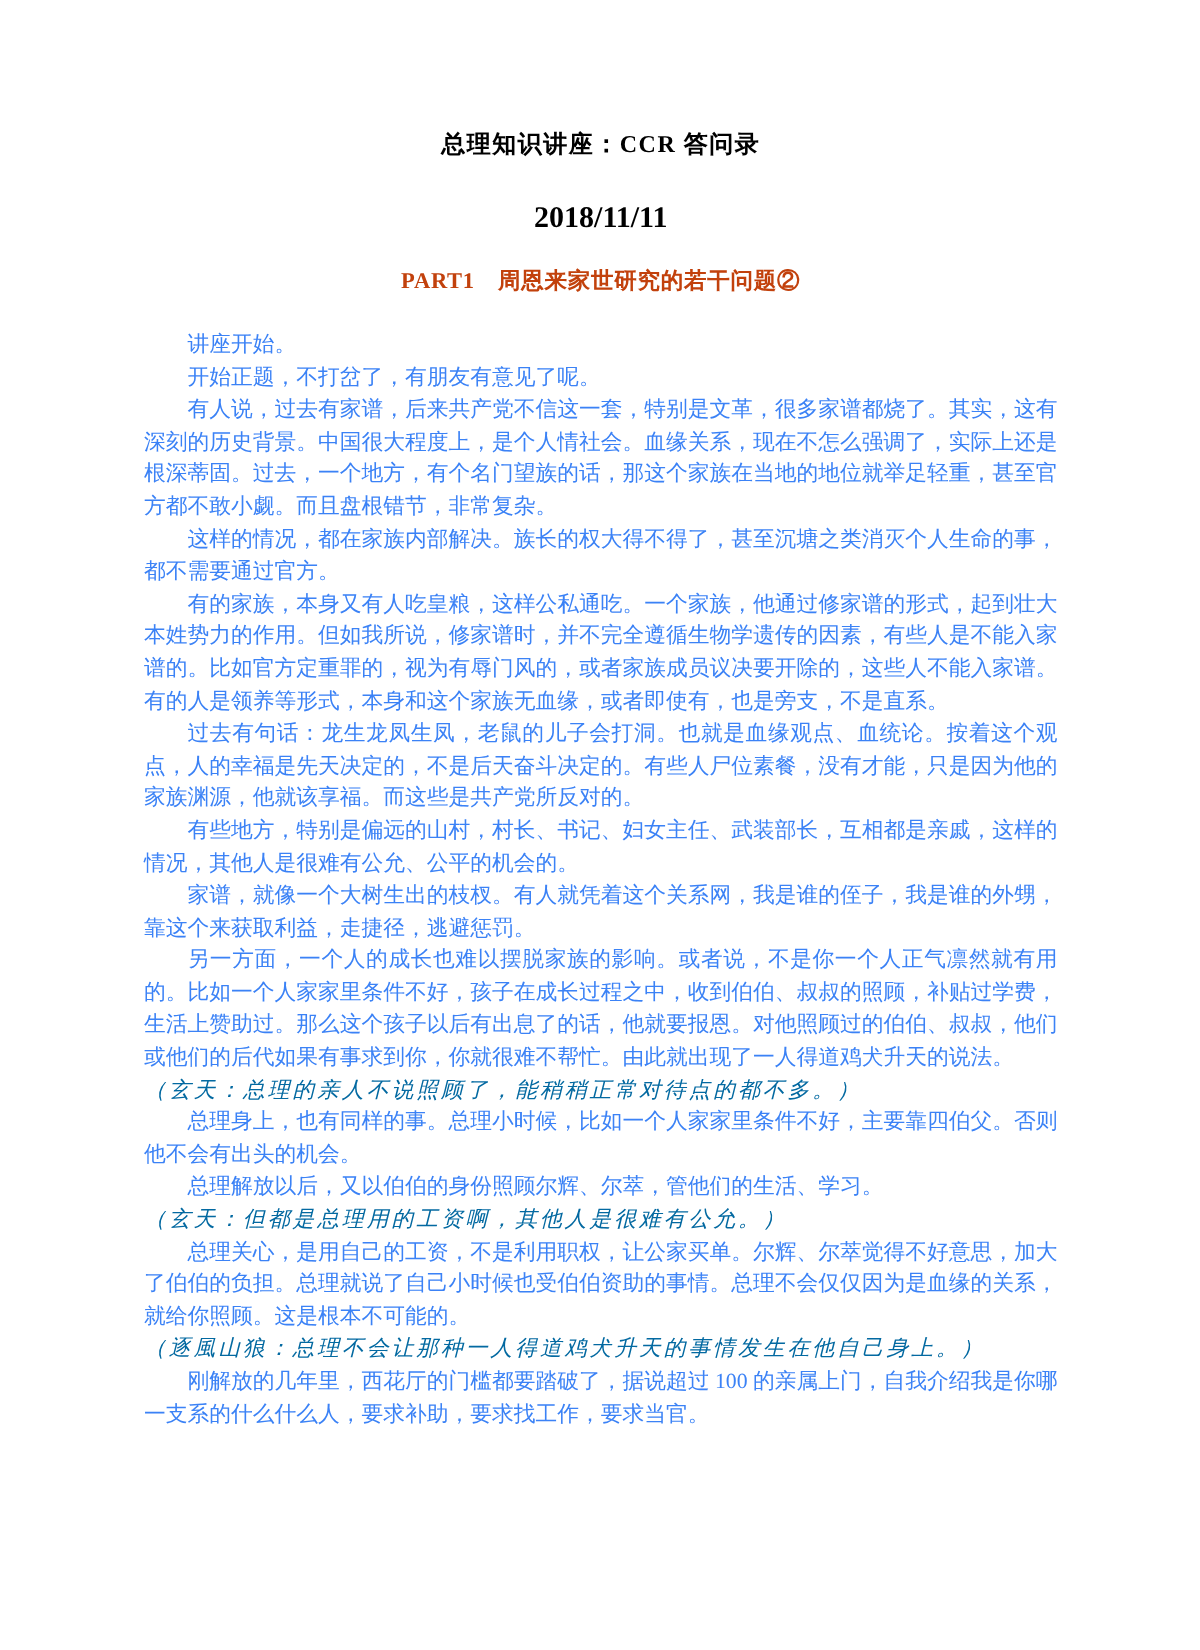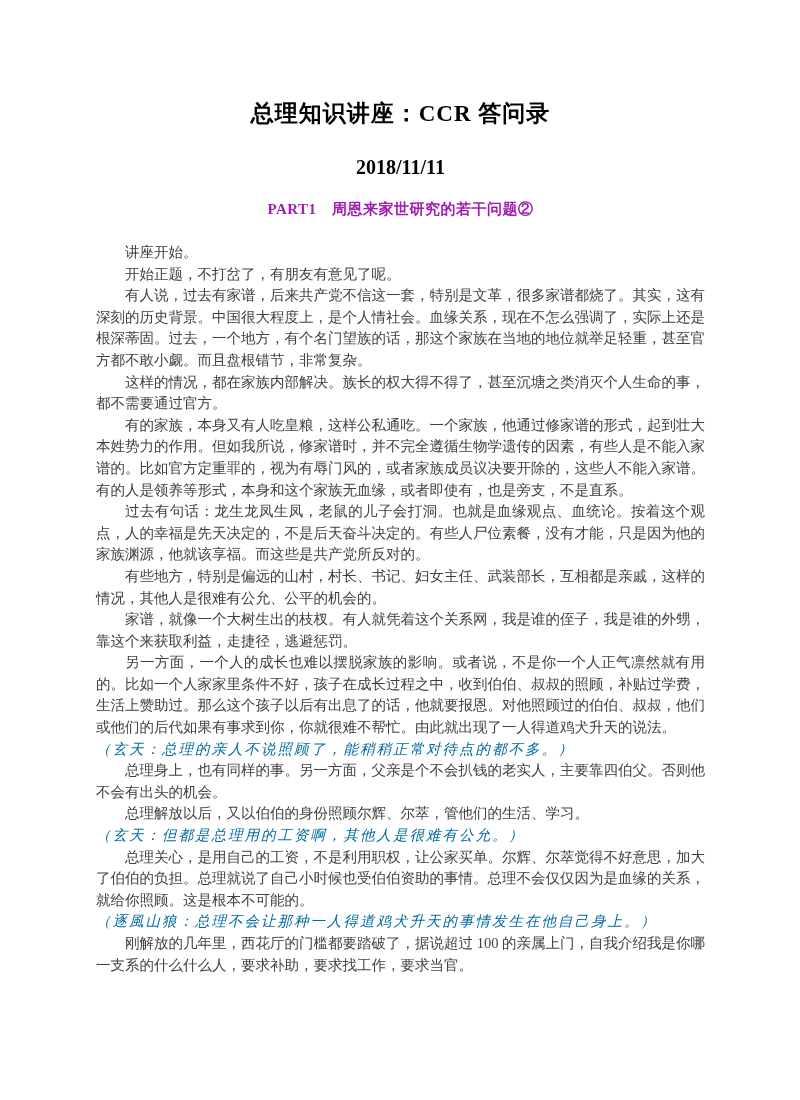--- a/index.html
+++ b/index.html
@@ -15,53 +15,53 @@
     color: #000000;
   }
   .page {
     box-sizing: border-box;
     width: 800px;
     height: 1100px;
     padding: 86px 95px 0 96px;
   }
   .doc-title {
     text-align: center;
-    font-size: 23px;
+    font-size: 16px;
     font-weight: bold;
     letter-spacing: 1px;
-    margin: 12px;
+    margin: 0;
   }
   .doc-date {
     text-align: center;
     font-size: 20px;
     font-weight: bold;
     margin: 27px 0 0 0;
   }
   .section-heading {
     text-align: center;
     font-size: 15px;
     font-weight: bold;
-    color: #a21caf;
+    color: #c2410c;
     margin: 21px 0 0 0;
     letter-spacing: 0.5px;
   }
   .doc-body {
     margin-top: 23px;
     font-size: 14.5px;
     line-height: 21.6px;
     text-align: justify;
     word-break: break-all;
   }
   .doc-body p {
     margin: 0;
     padding: 0;
   }
   p.para {
     text-indent: 2em;
-    color: #404040;
+    color: #3b82f6;
   }
   p.comment {
     text-indent: 0;
     color: #0369a1;
     font-style: italic;
     letter-spacing: 2px;
   }
 </style>
 </head>
 <body>
@@ -75,20 +75,20 @@
     <p class="para">讲座开始。</p>
     <p class="para">开始正题，不打岔了，有朋友有意见了呢。</p>
     <p class="para">有人说，过去有家谱，后来共产党不信这一套，特别是文革，很多家谱都烧了。其实，这有深刻的历史背景。中国很大程度上，是个人情社会。血缘关系，现在不怎么强调了，实际上还是根深蒂固。过去，一个地方，有个名门望族的话，那这个家族在当地的地位就举足轻重，甚至官方都不敢小觑。而且盘根错节，非常复杂。</p>
     <p class="para">这样的情况，都在家族内部解决。族长的权大得不得了，甚至沉塘之类消灭个人生命的事，都不需要通过官方。</p>
     <p class="para">有的家族，本身又有人吃皇粮，这样公私通吃。一个家族，他通过修家谱的形式，起到壮大本姓势力的作用。但如我所说，修家谱时，并不完全遵循生物学遗传的因素，有些人是不能入家谱的。比如官方定重罪的，视为有辱门风的，或者家族成员议决要开除的，这些人不能入家谱。有的人是领养等形式，本身和这个家族无血缘，或者即使有，也是旁支，不是直系。</p>
     <p class="para">过去有句话：龙生龙凤生凤，老鼠的儿子会打洞。也就是血缘观点、血统论。按着这个观点，人的幸福是先天决定的，不是后天奋斗决定的。有些人尸位素餐，没有才能，只是因为他的家族渊源，他就该享福。而这些是共产党所反对的。</p>
     <p class="para">有些地方，特别是偏远的山村，村长、书记、妇女主任、武装部长，互相都是亲戚，这样的情况，其他人是很难有公允、公平的机会的。</p>
     <p class="para">家谱，就像一个大树生出的枝杈。有人就凭着这个关系网，我是谁的侄子，我是谁的外甥，靠这个来获取利益，走捷径，逃避惩罚。</p>
     <p class="para">另一方面，一个人的成长也难以摆脱家族的影响。或者说，不是你一个人正气凛然就有用的。比如一个人家家里条件不好，孩子在成长过程之中，收到伯伯、叔叔的照顾，补贴过学费，生活上赞助过。那么这个孩子以后有出息了的话，他就要报恩。对他照顾过的伯伯、叔叔，他们或他们的后代如果有事求到你，你就很难不帮忙。由此就出现了一人得道鸡犬升天的说法。</p>
     <p class="comment">（玄天：总理的亲人不说照顾了，能稍稍正常对待点的都不多。）</p>
-    <p class="para">总理身上，也有同样的事。另一方面，父亲是个不会扒钱的老实人，主要靠四伯父。否则他不会有出头的机会。</p>
+    <p class="para">总理身上，也有同样的事。总理小时候，比如一个人家家里条件不好，主要靠四伯父。否则他不会有出头的机会。</p>
     <p class="para">总理解放以后，又以伯伯的身份照顾尔辉、尔萃，管他们的生活、学习。</p>
     <p class="comment">（玄天：但都是总理用的工资啊，其他人是很难有公允。）</p>
     <p class="para">总理关心，是用自己的工资，不是利用职权，让公家买单。尔辉、尔萃觉得不好意思，加大了伯伯的负担。总理就说了自己小时候也受伯伯资助的事情。总理不会仅仅因为是血缘的关系，就给你照顾。这是根本不可能的。</p>
     <p class="comment">（逐風山狼：总理不会让那种一人得道鸡犬升天的事情发生在他自己身上。）</p>
     <p class="para">刚解放的几年里，西花厅的门槛都要踏破了，据说超过 100 的亲属上门，自我介绍我是你哪一支系的什么什么人，要求补助，要求找工作，要求当官。</p>
   </div>
 </div>
 
 </body></html>

